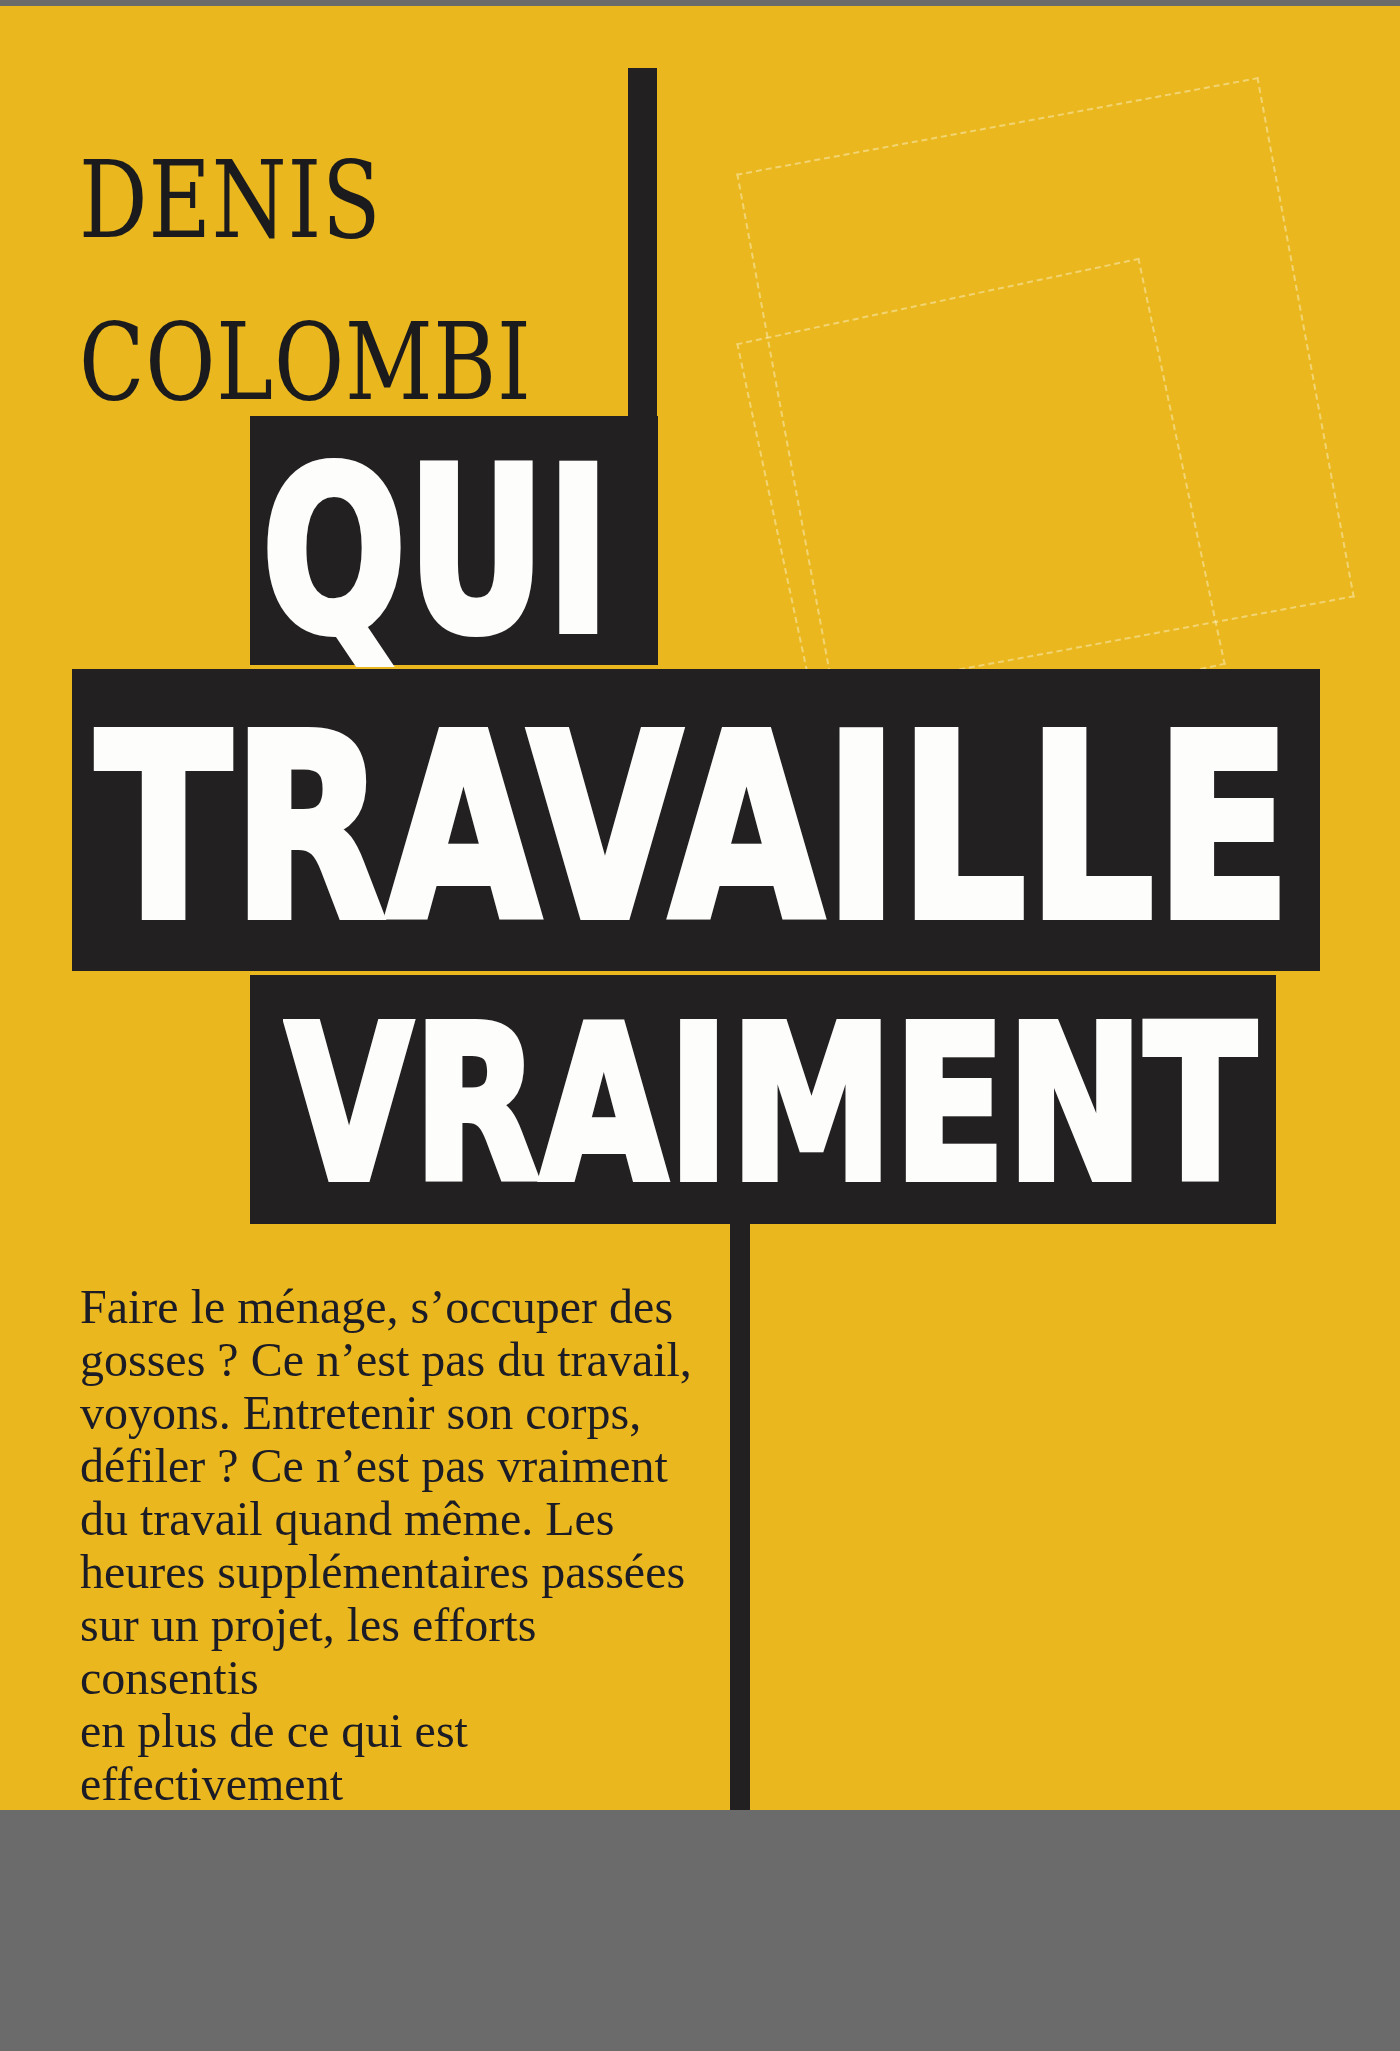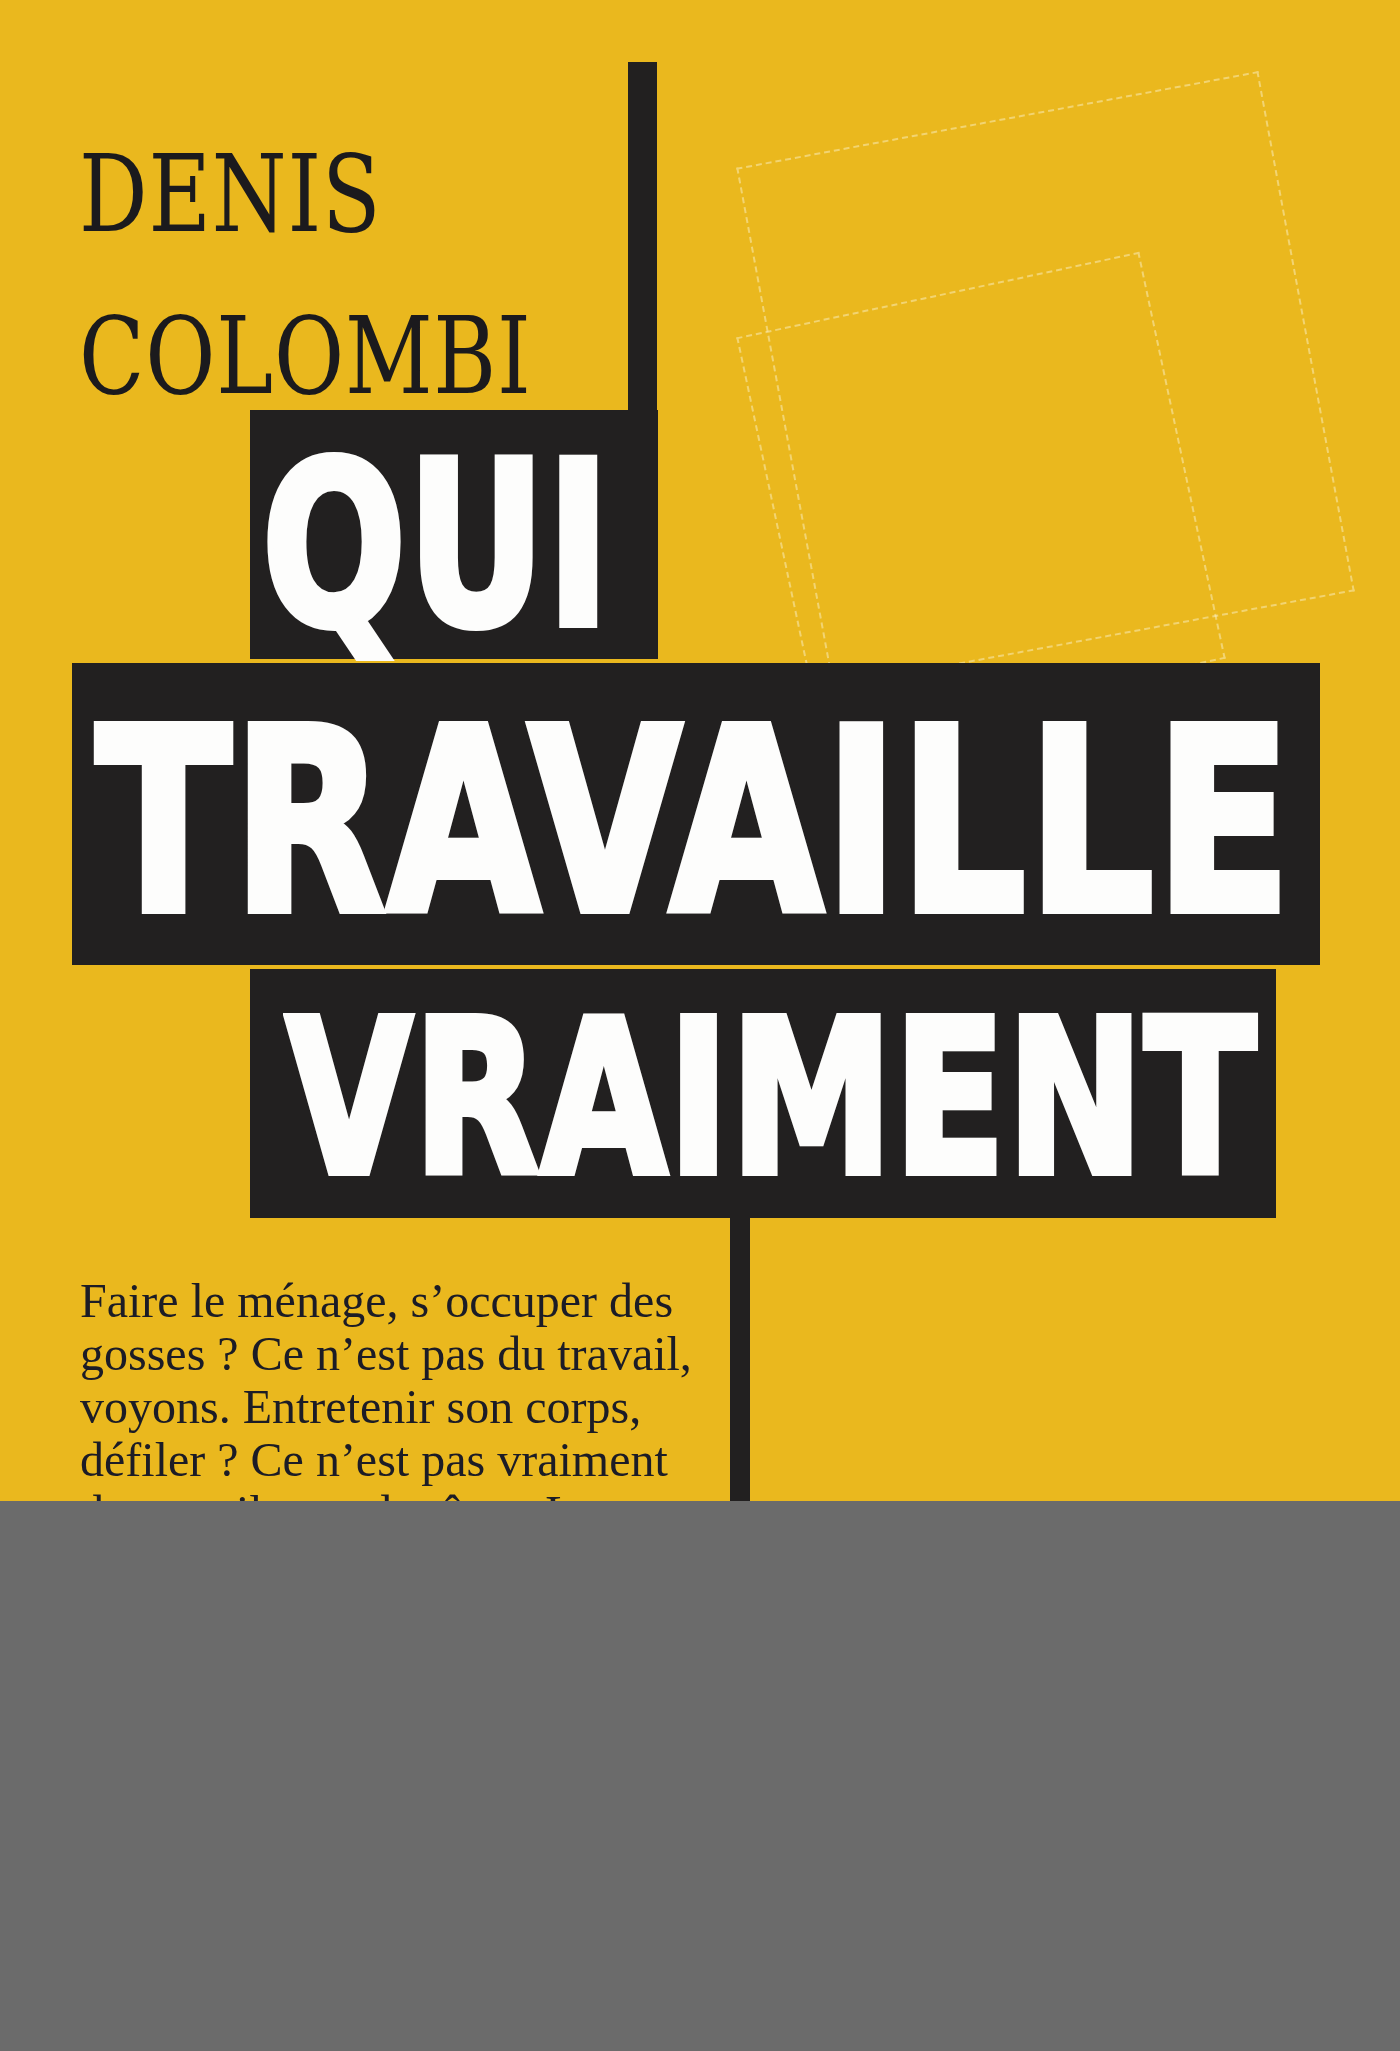--- a/index.html
+++ b/index.html
@@ -4,24 +4,25 @@
 <style>
   :root{
     --yellow:#EAB81E;
     --black:#222020;
     --white:#FDFDFC;
     --ink:#1C1C26;
   }
   html,body{margin:0;padding:0;background:#6b6b6b;}
   .cover{
     position:relative;
-    width:1400px;height:1501px;
+    width:1400px;height:1804px;
     background:var(--yellow);
     overflow:hidden;
     font-family:"DejaVu Sans",sans-serif;
+    margin-top:6px;
   }
   .block{position:absolute;background:var(--black);}
   .ghost{position:absolute;border:2px dashed rgba(252,246,216,0.45);}
   .title-word{
     position:absolute;
     color:var(--white);
     font-family:"DejaVu Sans",sans-serif;
     font-weight:bold;
     line-height:1;
     white-space:nowrap;

